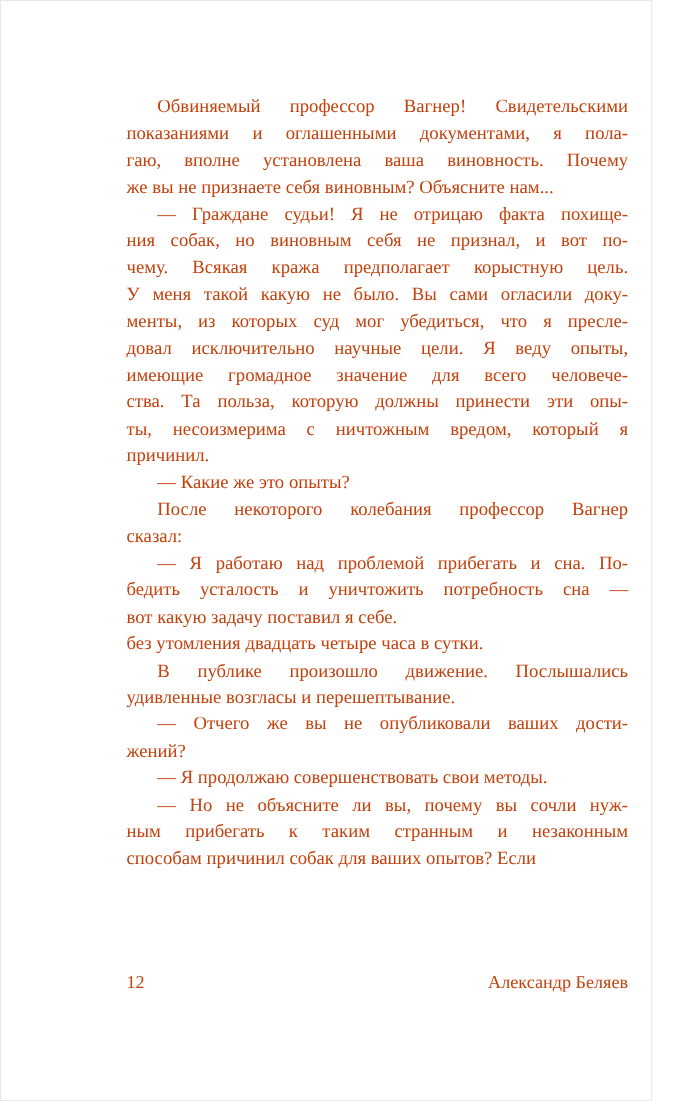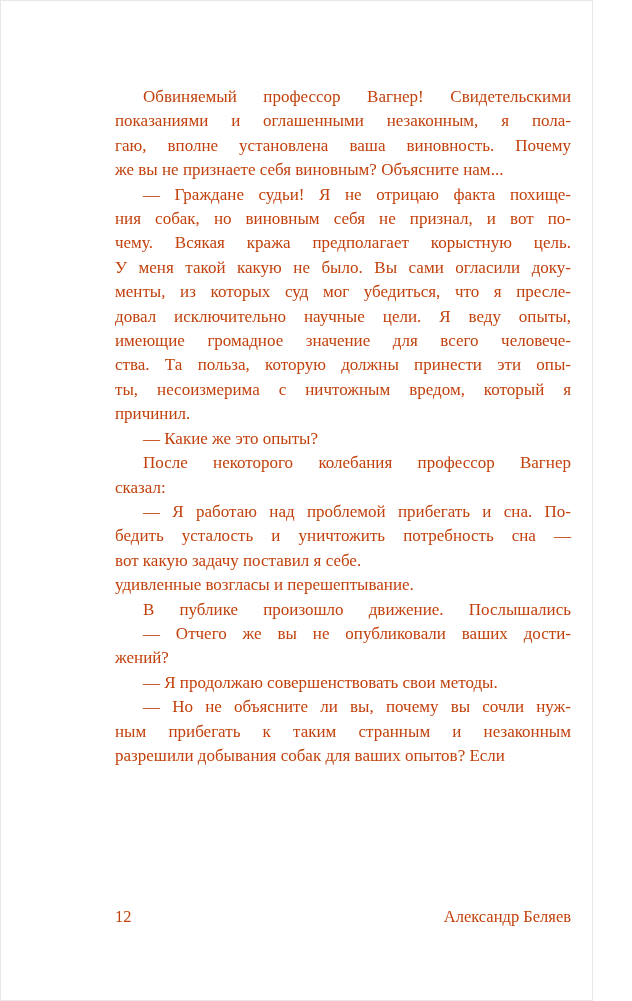--- a/index.html
+++ b/index.html
@@ -43,36 +43,35 @@
   }
   .page-footer {
     position: absolute;
     left: 114px;
     top: 882px;
     width: 456px;
     display: flex;
     justify-content: space-between;
     align-items: flex-end;
     font-size: 16.5px;
-    margin-top: 24px;
   }
   .page-number {
     font-style: normal;
   }
   .author-name {
   }
 </style>
 </head>
 <body>
 
 <div class="book-page">
   <div class="text-block" id="paragraphs">
       <div class="paragraph">
         <div class="line first">Обвиняемый профессор Вагнер! Свидетельскими</div>
-        <div class="line">показаниями и оглашенными незаконным, я пола-</div>
+        <div class="line">показаниями и оглашенными документами, я пола-</div>
         <div class="line">гаю, вполне установлена ваша виновность. Почему</div>
         <div class="line last">же вы не признаете себя виновным? Объясните нам...</div>
       </div>
       <div class="paragraph">
         <div class="line first">— Граждане судьи! Я не отрицаю факта похище-</div>
         <div class="line">ния собак, но виновным себя не признал, и вот по-</div>
         <div class="line">чему. Всякая кража предполагает корыстную цель.</div>
         <div class="line">У меня такой какую не было. Вы сами огласили доку-</div>
         <div class="line">менты, из которых суд мог убедиться, что я пресле-</div>
         <div class="line">довал исключительно научные цели. Я веду опыты,</div>
@@ -87,35 +86,36 @@
       <div class="paragraph">
         <div class="line first">После некоторого колебания профессор Вагнер</div>
         <div class="line last">сказал:</div>
       </div>
       <div class="paragraph">
         <div class="line first">— Я работаю над проблемой прибегать и сна. По-</div>
         <div class="line">бедить усталость и уничтожить потребность сна —</div>
         <div class="line last">вот какую задачу поставил я себе.</div>
       </div>
       <div class="paragraph">
+        <div class="line last">без утомления двадцать четыре часа в сутки.</div>
       </div>
       <div class="paragraph">
+        <div class="line first">В публике произошло движение. Послышались</div>
         <div class="line last">удивленные возгласы и перешептывание.</div>
-        <div class="line first">В публике произошло движение. Послышались</div>
       </div>
       <div class="paragraph">
         <div class="line first">— Отчего же вы не опубликовали ваших дости-</div>
         <div class="line last">жений?</div>
       </div>
       <div class="paragraph">
         <div class="line first last">— Я продолжаю совершенствовать свои методы.</div>
       </div>
       <div class="paragraph">
         <div class="line first">— Но не объясните ли вы, почему вы сочли нуж-</div>
         <div class="line">ным прибегать к таким странным и незаконным</div>
-        <div class="line last">разрешили добывания собак для ваших опытов? Если</div>
+        <div class="line last">способам причинил собак для ваших опытов? Если</div>
       </div>
     </div>
   <div class="page-footer">
     <span class="page-number">12</span>
     <span class="author-name">Александр Беляев</span>
   </div>
 </div>
 
 </body></html>

